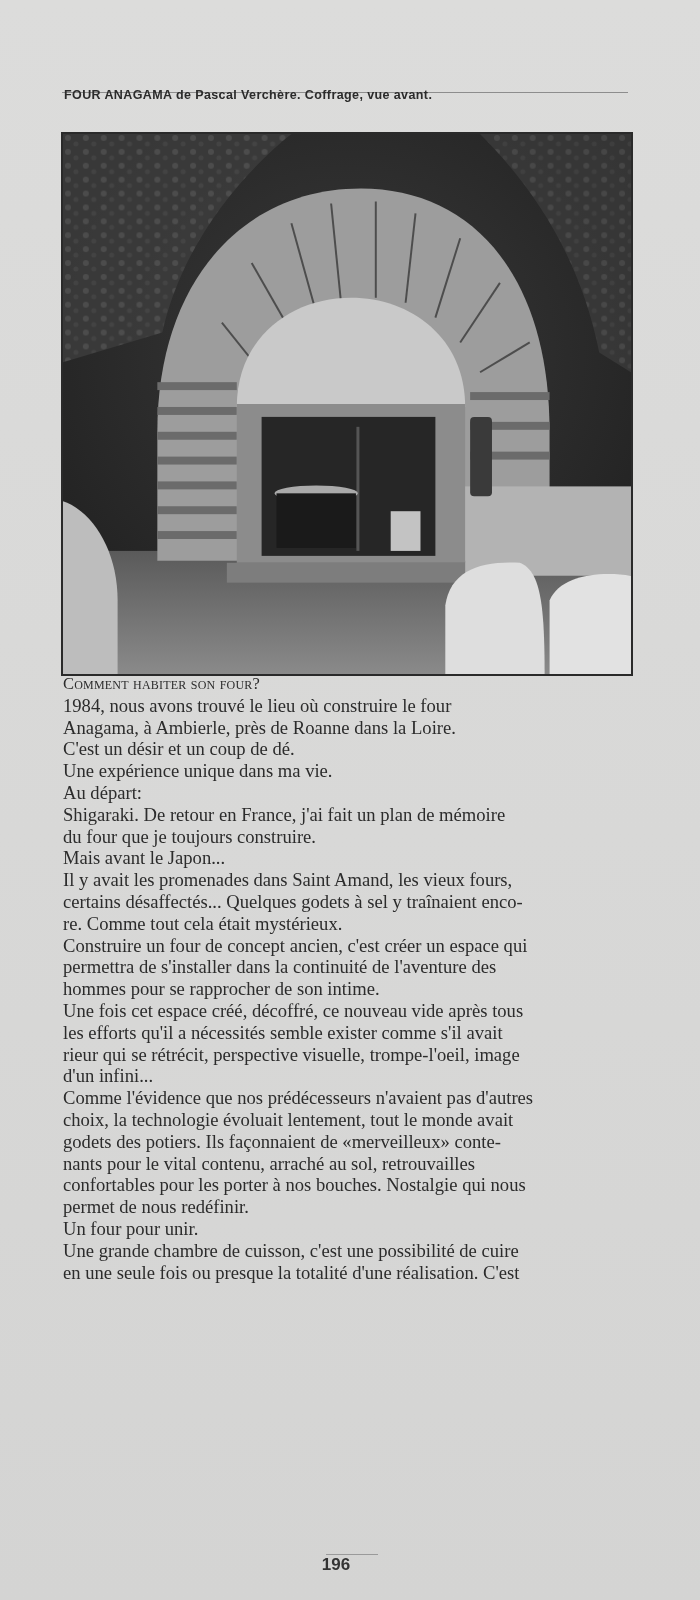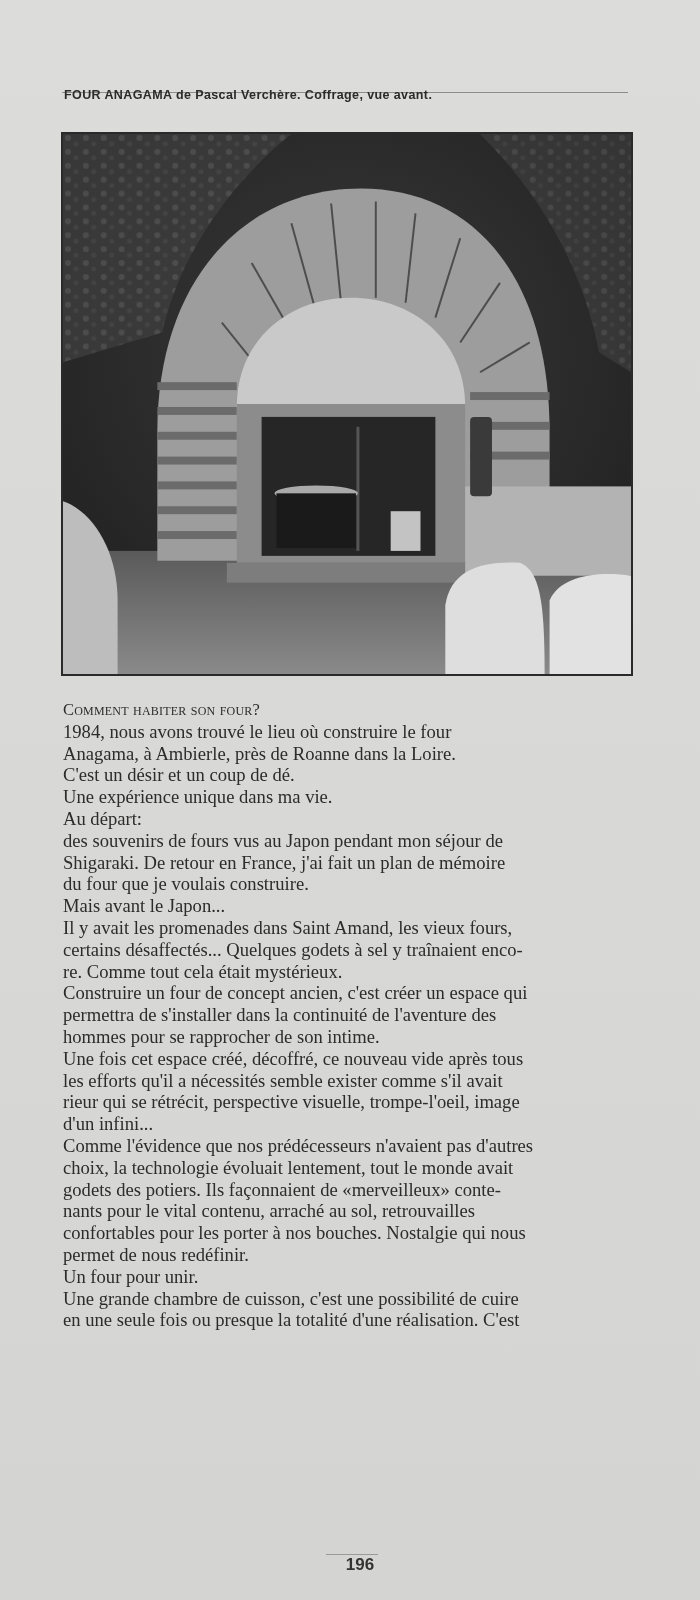--- a/index.html
+++ b/index.html
@@ -22,34 +22,34 @@
     background: transparent;
   }
   .photo {
     position: absolute; left: 61px; top: 132px; width: 572px; height: 544px;
     border: 2px solid #2a2a2a; box-sizing: border-box; overflow: hidden;
     background: #3c3c3c;
   }
   .photo svg { display: block; width: 100%; height: 100%; }
 
   .text {
-    position: absolute; left: 63px; top: 699px; width: 580px;
+    position: absolute; left: 63px; top: 673px; width: 580px;
     font-size: 18.6px; line-height: 21.8px; color: #2c2c2c;
   }
   .text p { margin: 0; white-space: nowrap; }
   .heading {
     font-variant: small-caps; font-size: 16.5px; letter-spacing: 0.2px;
   }
   .page-rule {
     position: absolute; left: 326px; top: 1554px; width: 52px; height: 1px; background: #9a9a9a;
   }
   .page-number {
     position: absolute; left: 0; width: 672px; top: 1555px; text-align: center;
     font-family: "Liberation Sans", "DejaVu Sans", sans-serif; font-weight: bold;
-    font-size: 17px; color: #333; margin-left: 24px;
+    font-size: 17px; color: #333;
   }
 </style>
 </head>
 <body>
 
 <div class="caption-rule"></div>
 <div class="caption">FOUR ANAGAMA de Pascal Verchère. Coffrage, vue avant.</div>
 
 <div class="photo">
   <svg viewBox="0 0 572 544" preserveAspectRatio="none">
@@ -125,23 +125,22 @@
   </svg>
 </div>
 
 <div class="text">
   <p class="heading">Comment habiter son four?</p>
   <p>1984, nous avons trouvé le lieu où construire le four</p>
   <p>Anagama, à Ambierle, près de Roanne dans la Loire.</p>
   <p>C'est un désir et un coup de dé.</p>
   <p>Une expérience unique dans ma vie.</p>
   <p>Au départ:</p>
-  <p>des souvenirs de fours vus au Japon pendant mon séjour de</p>
   <p>Shigaraki. De retour en France, j'ai fait un plan de mémoire</p>
-  <p>du four que je voulais construire.</p>
+  <p>du four que je toujours construire.</p>
   <p>Mais avant le Japon...</p>
   <p>Il y avait les promenades dans Saint Amand, les vieux fours,</p>
   <p>certains désaffectés... Quelques godets à sel y traînaient enco-</p>
   <p>re. Comme tout cela était mystérieux.</p>
   <p>Construire un four de concept ancien, c'est créer un espace qui</p>
   <p>permettra de s'installer dans la continuité de l'aventure des</p>
   <p>hommes pour se rapprocher de son intime.</p>
   <p>Une fois cet espace créé, décoffré, ce nouveau vide après tous</p>
   <p>les efforts qu'il a nécessités semble exister comme s'il avait</p>
   <p>rieur qui se rétrécit, perspective visuelle, trompe-l'oeil, image</p>

